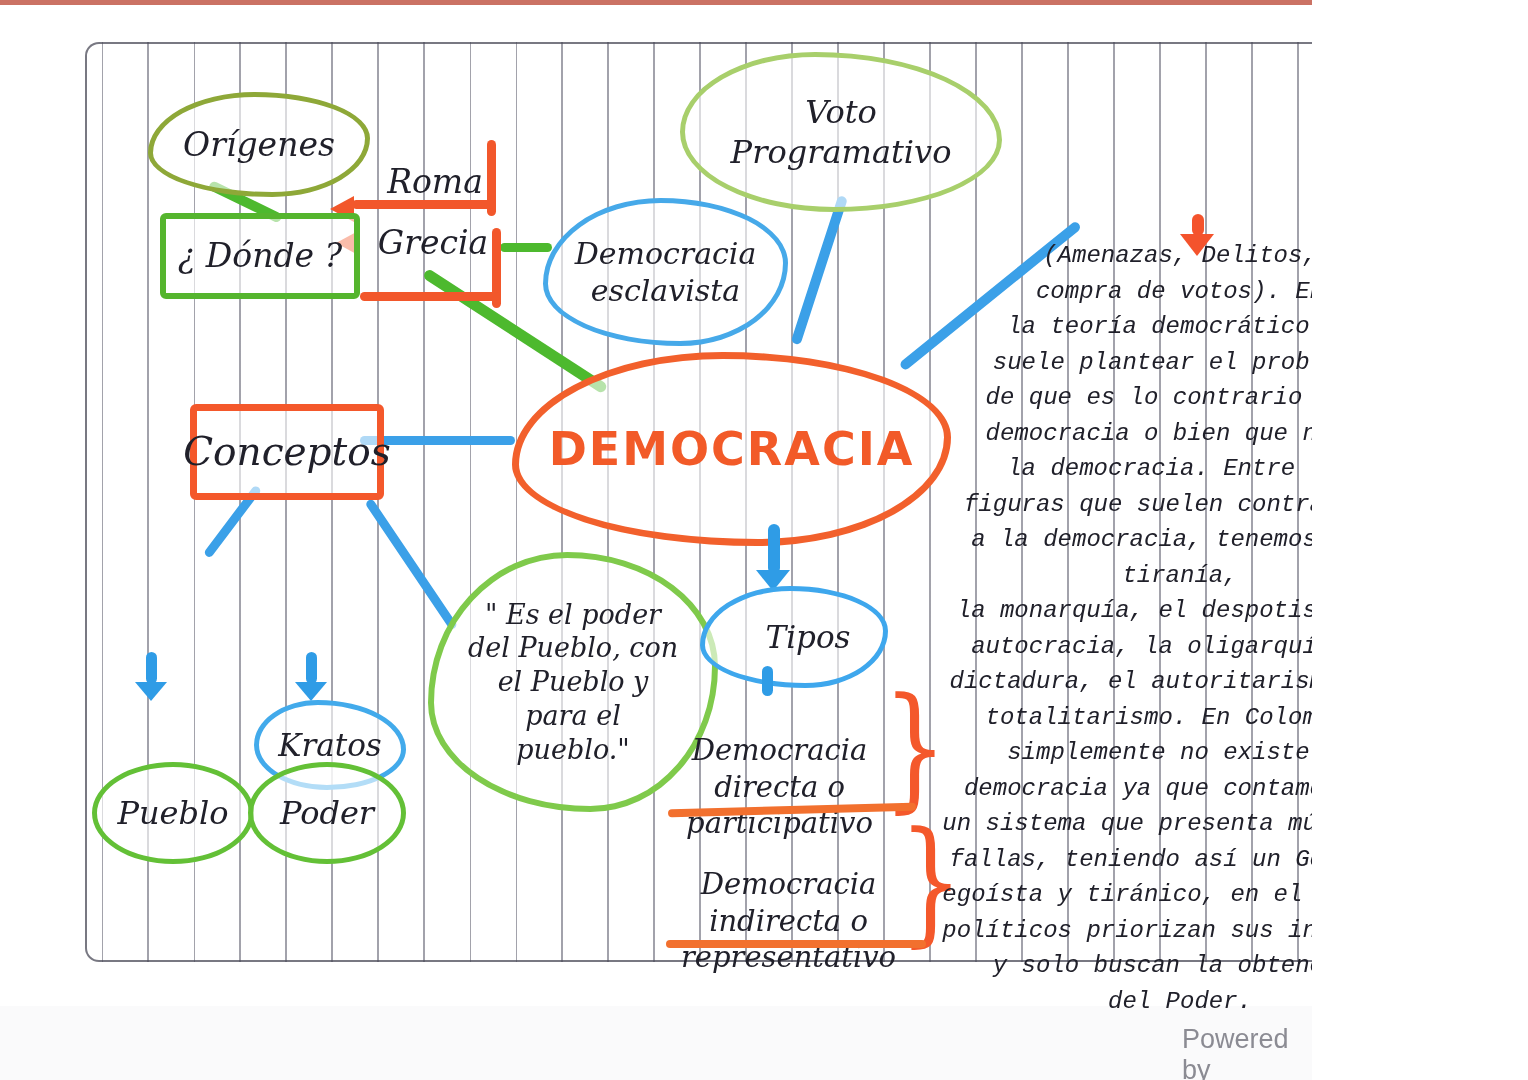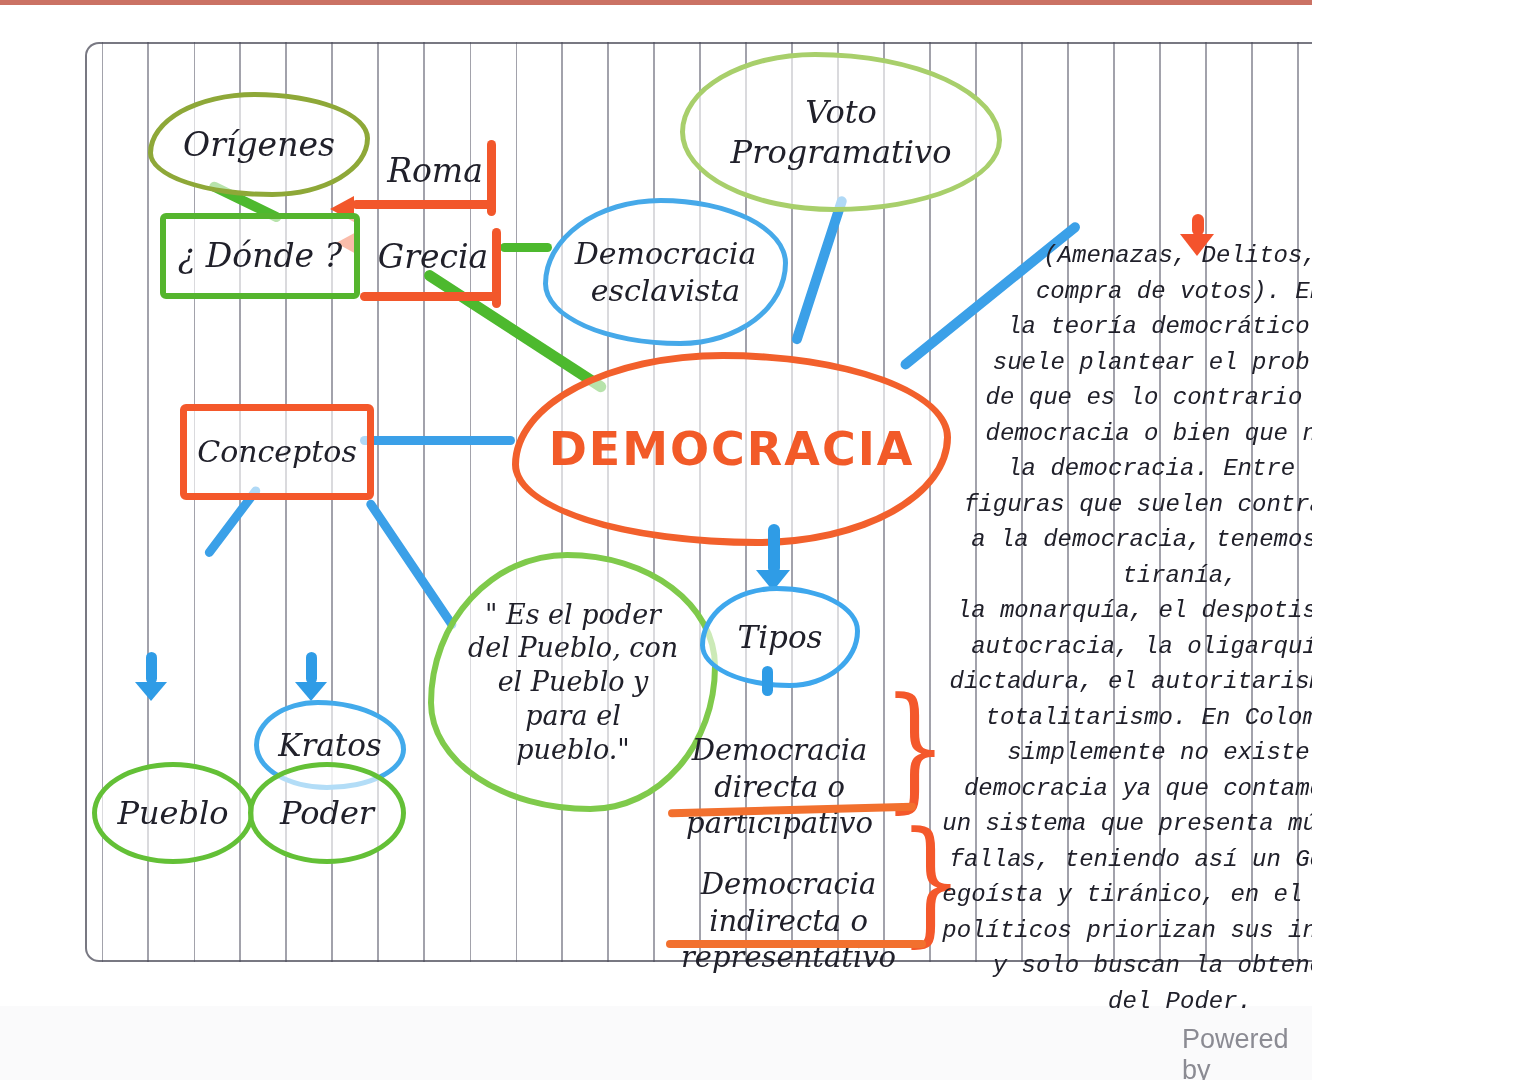--- a/index.html
+++ b/index.html
@@ -23,22 +23,22 @@
   .cloud2{border-radius:42% 58% 52% 48% / 50% 55% 45% 50%;}
   .boxr{display:flex;align-items:center;justify-content:center;text-align:center;border-radius:6px;
         background:rgba(255,255,255,.6);}
   .hand{font-style:italic;white-space:pre-line;line-height:1.25;}
   .line{border-radius:6px;}
   .rot{transform-origin:0 0;border-radius:6px;}
   .tri{width:0;height:0;}
   
   .el-origins{left:148px;top:92px;width:212px;height:95px;border:5px solid #8ea838;font-size:33px;}
   .el-where{left:160px;top:213px;width:188px;height:74px;border:6px solid #55b52e;font-size:33px;}
-  .el-roma{left:380px;top:150px;width:110px;height:52px;font-size:33px;display:flex;align-items:flex-start;justify-content:center;}
-  .el-grecia{left:368px;top:222px;width:130px;height:55px;font-size:33px;display:flex;align-items:flex-end;justify-content:center;}
+  .el-roma{left:380px;top:150px;width:110px;height:52px;font-size:33px;display:flex;align-items:flex-end;justify-content:center;}
+  .el-grecia{left:368px;top:222px;width:130px;height:55px;font-size:33px;display:flex;align-items:flex-start;justify-content:center;}
   .roma-vbar{left:487px;top:140px;width:9px;height:76px;background:#f2572b;}
   .roma-under{left:352px;top:200px;width:142px;height:9px;background:#f2572b;}
   .tri-roma{left:330px;top:196px;border-top:13px solid transparent;border-bottom:13px solid transparent;border-right:24px solid #f2572b;}
   .grecia-vbar{left:492px;top:228px;width:9px;height:80px;background:#f2572b;}
   .grecia-under{left:360px;top:292px;width:140px;height:9px;background:#f2572b;}
   .tri-grecia{left:336px;top:230px;border-top:13px solid transparent;border-bottom:13px solid transparent;border-right:24px solid #f2572b;}
   .green-orig-where{left:212px;top:180px;width:79px;height:10px;background:#4db92e;transform:rotate(26deg);}
   .green-grecia-escl{left:500px;top:243px;width:52px;height:9px;background:#4db92e;}
   .green-grecia-demo{left:428px;top:268px;width:215px;height:11px;background:#4db92e;transform:rotate(33deg);}
   .el-voto{left:680px;top:52px;width:312px;height:150px;border:5px solid #a8cf6b;font-size:32px;}
@@ -46,35 +46,35 @@
   .blue-voto-demo{left:848px;top:198px;width:155px;height:10px;background:#3ba0e8;transform:rotate(108deg);}
   .el-anti{left:1058px;top:86px;width:300px;height:132px;border:6px solid #2f93dc;}
   .anti-label{font-family:"DejaVu Sans",sans-serif;font-style:normal;font-weight:bold;font-size:42px;
               color:#3aa2ea;letter-spacing:3px;}
   .anti-shaft{left:1192px;top:214px;width:12px;height:22px;background:#f4532c;}
   .anti-head{left:1180px;top:234px;border-left:17px solid transparent;border-right:17px solid transparent;border-top:22px solid #f4532c;}
   .blue-anti-demo{left:1082px;top:228px;width:228px;height:10px;background:#3ba0e8;transform:rotate(141deg);}
   .el-demo{left:512px;top:352px;width:425px;height:180px;border:7px solid #f2602c;}
   .demo-label{font-family:"DejaVu Sans",sans-serif;font-style:normal;font-weight:bold;font-size:46px;
               color:#f25a28;letter-spacing:2px;}
-  .el-conceptos{left:180px;top:404px;width:180px;height:82px;border:7px solid #f4582b;font-size:30px;}
+  .el-conceptos{left:190px;top:404px;width:180px;height:82px;border:7px solid #f4582b;font-size:39px;}
   .blue-conc-demo{left:360px;top:436px;width:155px;height:9px;background:#3ba0e8;}
   .blue-conc-etim{left:262px;top:490px;width:86px;height:9px;background:#3ba0e8;transform:rotate(127deg);}
   .blue-conc-quote{left:372px;top:498px;width:154px;height:9px;background:#3ba0e8;transform:rotate(56deg);}
   .el-etim{left:88px;top:550px;width:325px;height:102px;border:5px solid #3ea7ed;font-size:29px;}
   .a1-shaft{left:146px;top:652px;width:11px;height:32px;background:#2f9ce6;}
   .a1-head{left:135px;top:682px;border-left:16px solid transparent;border-right:16px solid transparent;border-top:19px solid #2f9ce6;}
   .a2-shaft{left:306px;top:652px;width:11px;height:32px;background:#2f9ce6;}
   .a2-head{left:295px;top:682px;border-left:16px solid transparent;border-right:16px solid transparent;border-top:19px solid #2f9ce6;}
   .el-demos{left:94px;top:700px;width:148px;height:80px;border:5px solid #42aaeb;font-size:31px;}
   .el-kratos{left:254px;top:700px;width:142px;height:80px;border:5px solid #42aaeb;font-size:31px;}
   .el-pueblo{left:92px;top:762px;width:152px;height:92px;border:5px solid #63c036;border-radius:50%;font-size:32px;text-align:center;}
   .el-poder{left:248px;top:762px;width:148px;height:92px;border:5px solid #63c036;border-radius:50%;font-size:32px;}
   .el-quote{left:428px;top:552px;width:278px;height:248px;border:6px solid #7fca4b;font-size:27px;}
-  .el-tipos{left:700px;top:586px;width:150px;height:92px;border:5px solid #3ea7ed;font-size:31px;}
+  .el-tipos{left:700px;top:586px;width:150px;height:92px;border:5px solid #3ea7ed;font-size:31px;padding-left:28px;}
   .dt-shaft{left:768px;top:524px;width:12px;height:50px;background:#2f9ce6;}
   .dt-head{left:756px;top:570px;border-left:17px solid transparent;border-right:17px solid transparent;border-top:21px solid #2f9ce6;}
   .tipos-stub{left:762px;top:666px;width:11px;height:30px;background:#2f9ce6;}
   .el-directa{left:672px;top:696px;width:215px;height:118px;font-size:29px;text-align:center;}
   .el-indirecta{left:676px;top:830px;width:225px;height:118px;font-size:29px;text-align:center;}
   .brace{font-family:"DejaVu Serif",serif;font-style:normal;color:#f4582b;font-size:135px;
          transform:scaleX(.75);line-height:1;}
   .brace1{left:872px;top:680px;}
   .brace2{left:888px;top:814px;}
   .ou1{left:668px;top:806px;width:248px;height:8px;background:#f2702e;transform:rotate(-1.5deg);}

